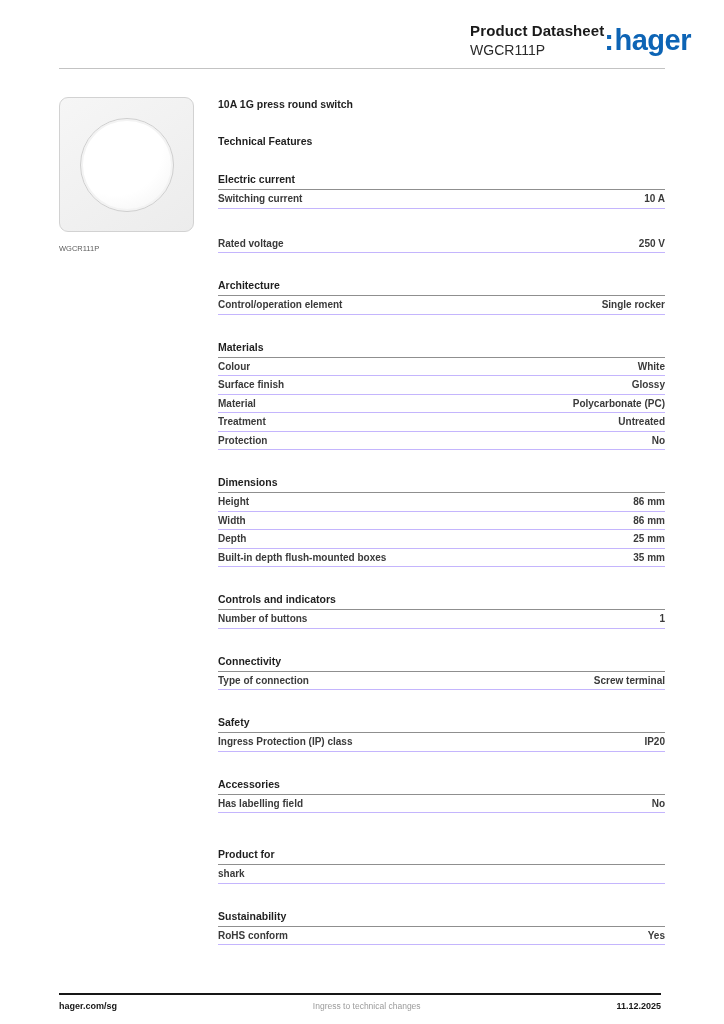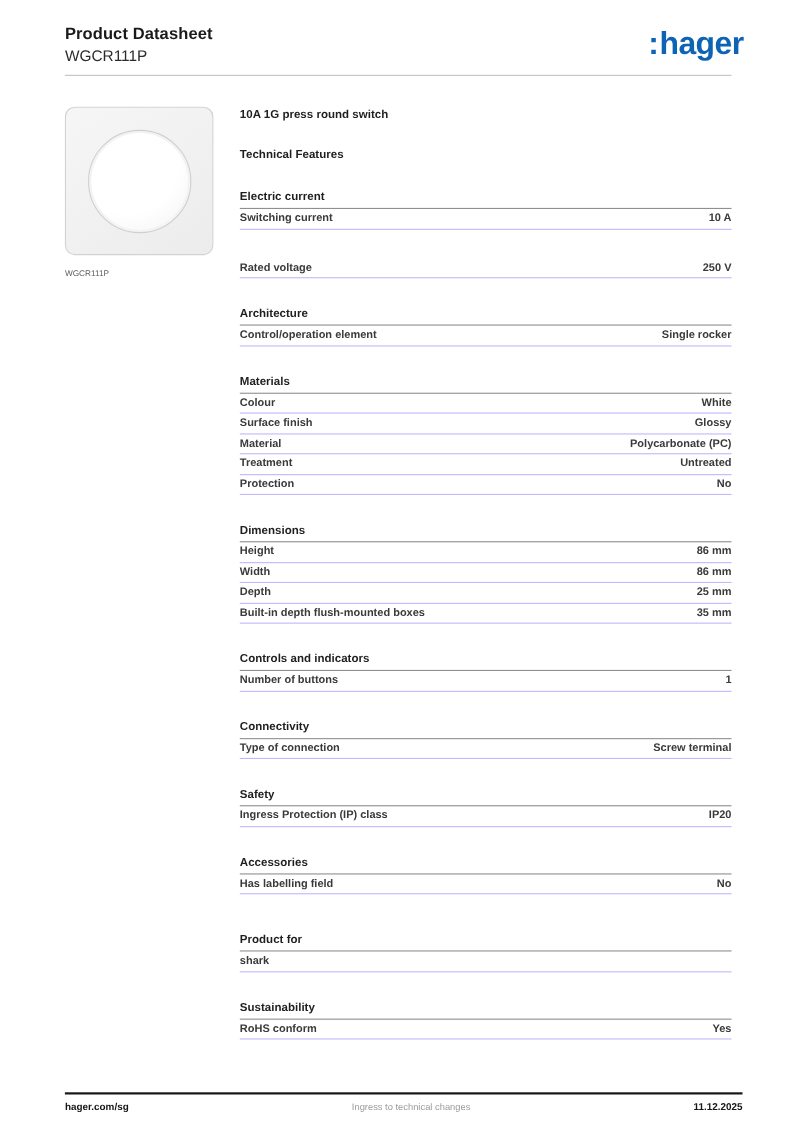--- a/index.html
+++ b/index.html
@@ -9,23 +9,23 @@
     position: relative;
     width: 724px;
     height: 1024px;
     margin: 0 auto;
     background: #ffffff;
     overflow: hidden;
   }
   
   .header {
     display: flex;
-    justify-content: space-between;
+    justify-content: flex-end;
     align-items: center;
-    padding: 22px 48px 0 59px;
+    padding: 22px 33px 0 59px;
   }
   .doc-title { font-size: 15px; font-weight: 700; color: #1a1a1a; letter-spacing: .1px; }
   .doc-subtitle { font-size: 14px; font-weight: 400; color: #2b2b2b; margin-top: 3px; }
   .logo {
     font-size: 29px;
     font-weight: 800;
     color: #0d64b5;
     letter-spacing: -0.5px;
     line-height: 1;
   }
@@ -82,21 +82,21 @@
     padding: 3px 0 3.5px 0;
     border-bottom: 1px solid #c4b5fd;
     font-weight: bold;
   }
   .spec-label { padding-right: 10px; }
   .spec-value { text-align: right; white-space: nowrap; }
   
   .footer {
     position: absolute;
     left: 59px;
-    right: 49px;
+    right: 63px;
     bottom: 13px;
   }
   .footer-rule { border-top: 2px solid #161616; }
   .footer-row {
     display: flex;
     justify-content: space-between;
     align-items: baseline;
     margin-top: 6px;
   }
   .footer-left, .footer-right { font-size: 9px; font-weight: 700; color: #161616; }

